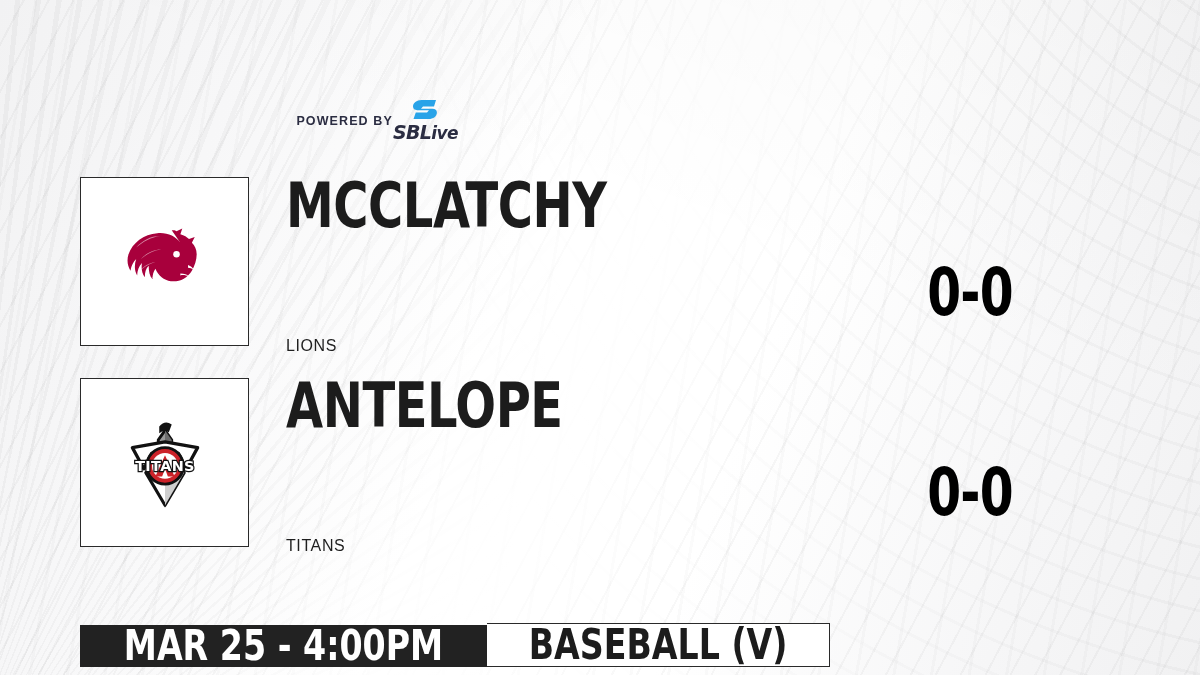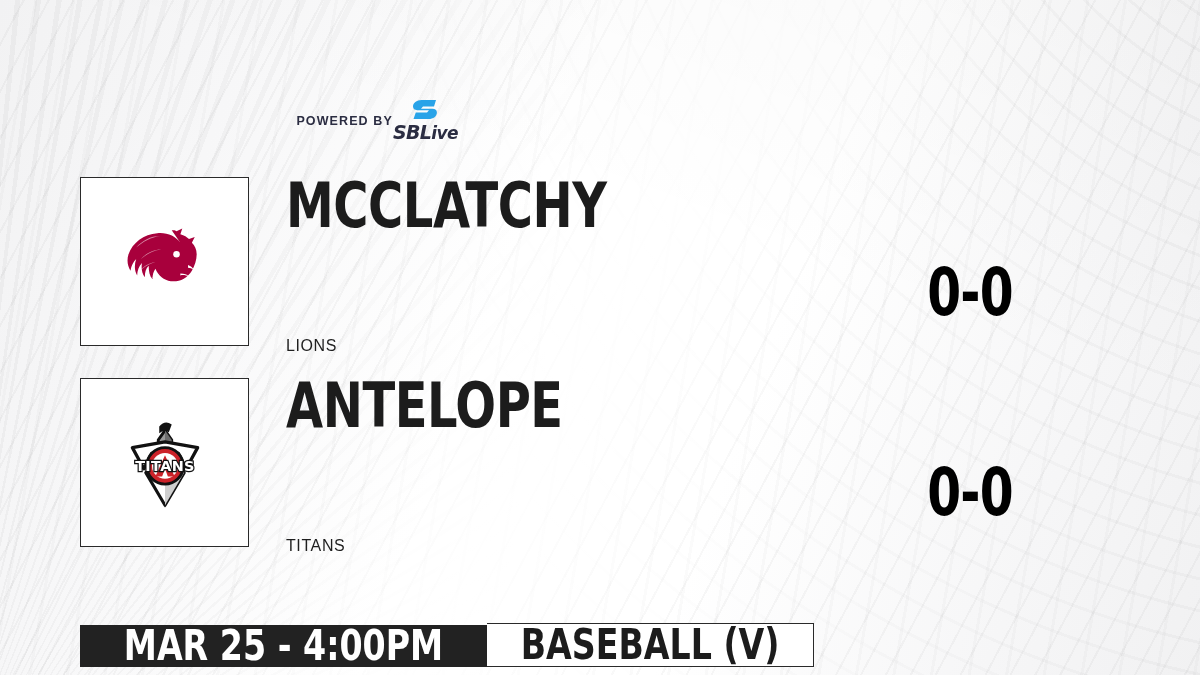--- a/index.html
+++ b/index.html
@@ -216,21 +216,21 @@
     box-sizing: border-box;
   }
   .infobar-sport {
     background: #ffffff;
     color: #1c1c1c;
     border: 1.6px solid #2a2a2a;
     border-left: none;
     display: flex;
     align-items: center;
     justify-content: center;
-    padding: 0 16px;
+    padding: 0 24px;
     min-width: 295px;
     box-sizing: border-box;
   }
   .infobar-txt {
     font-family: "DejaVu Sans Condensed", "Liberation Sans Narrow", "DejaVu Sans", sans-serif;
     font-weight: 700;
     font-size: 42px;
     line-height: 1;
     letter-spacing: 0px;
     white-space: nowrap;

